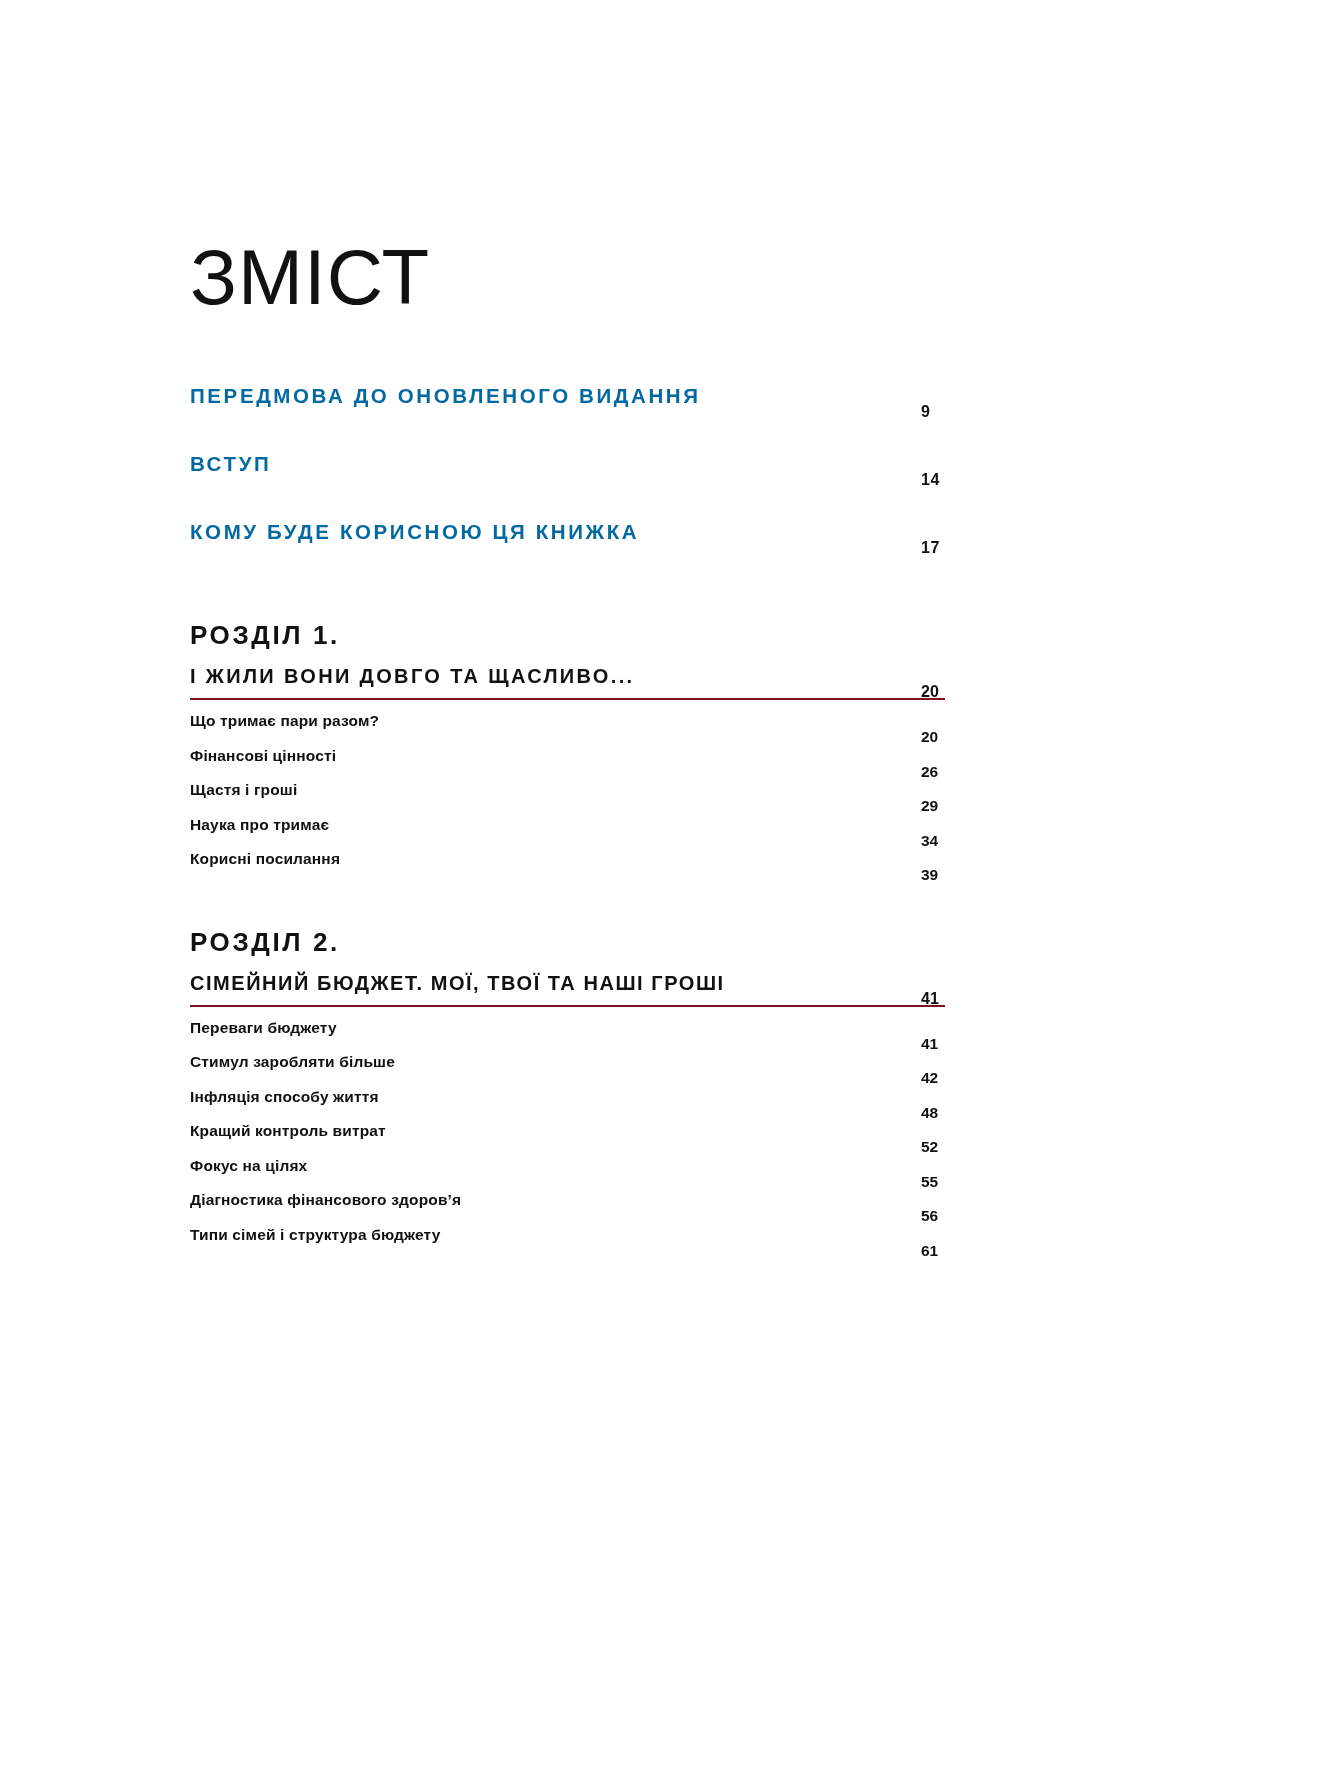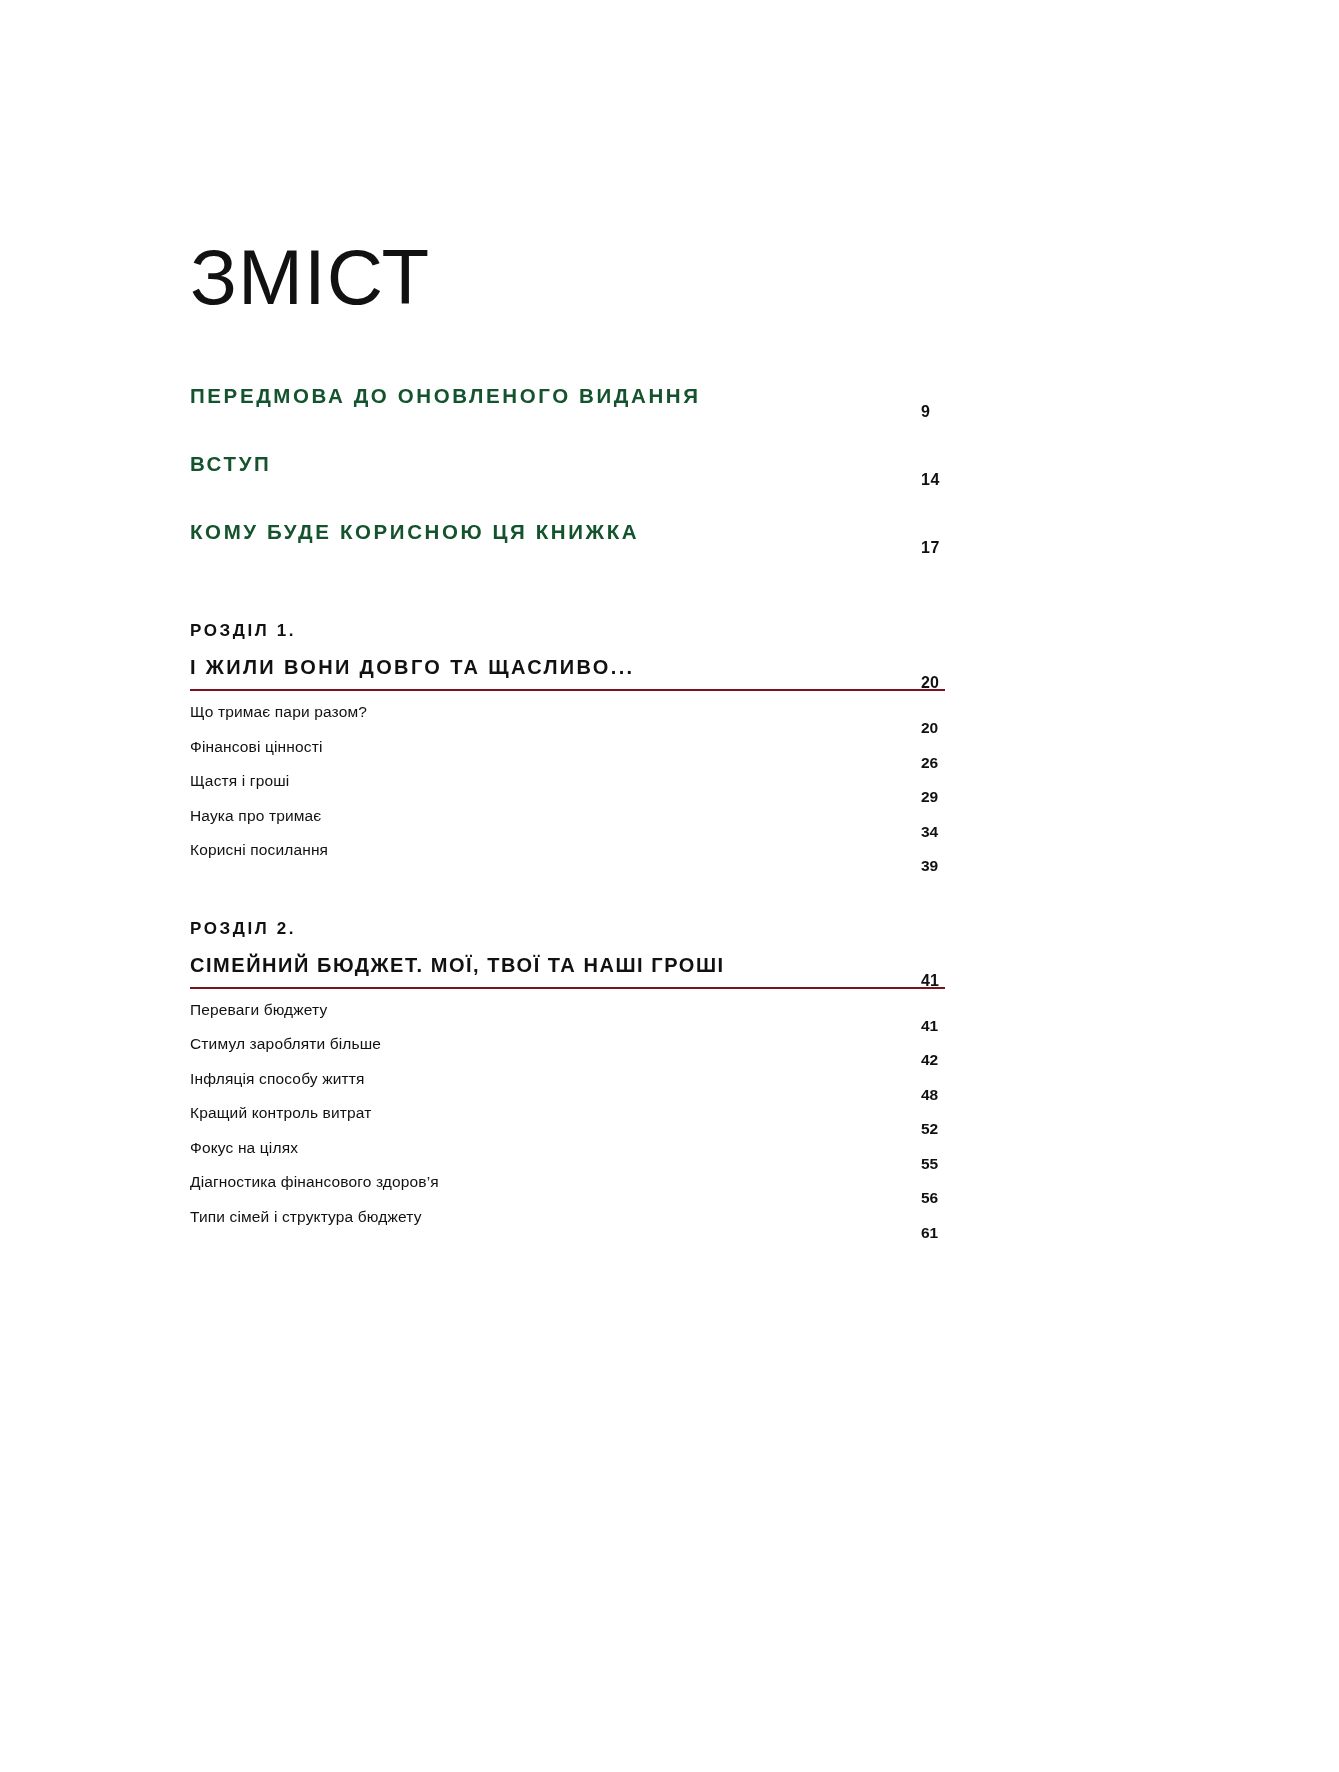--- a/index.html
+++ b/index.html
@@ -47,42 +47,42 @@
     position: relative;
     height: 68px;
   }
   .entry-major .label {
     position: absolute;
     left: 0;
     top: 0;
     font-size: 20.5px;
     font-weight: 700;
     letter-spacing: 2.6px;
-    color: #14532d;
+    color: #0369a1;
     white-space: nowrap;
   }
   .entry-major .page {
     position: absolute;
     right: 0;
     top: 3px;
     width: 40px;
     text-align: right;
     font-size: 16px;
     font-weight: 700;
     letter-spacing: 0.5px;
     color: #111111;
   }
 
   
   .chapter {
     position: relative;
     margin-top: 0;
   }
   .chapter-kicker {
-    font-size: 17px;
+    font-size: 26px;
     font-weight: 700;
     letter-spacing: 2.6px;
     color: #111111;
     line-height: 1.0;
     white-space: nowrap;
   }
   .chapter-title-row {
     position: relative;
     margin-top: 17px;
     padding-bottom: 7px;
@@ -119,21 +119,21 @@
   }
   .sub-entry {
     position: relative;
     height: 34.5px;
   }
   .sub-entry .label {
     position: absolute;
     left: 0;
     top: 0;
     font-size: 15.5px;
-    font-weight: 400;
+    font-weight: 700;
     letter-spacing: 0.15px;
     color: #111111;
     white-space: nowrap;
   }
   .sub-entry .page {
     position: absolute;
     right: 0;
     top: 0;
     width: 40px;
     text-align: right;

